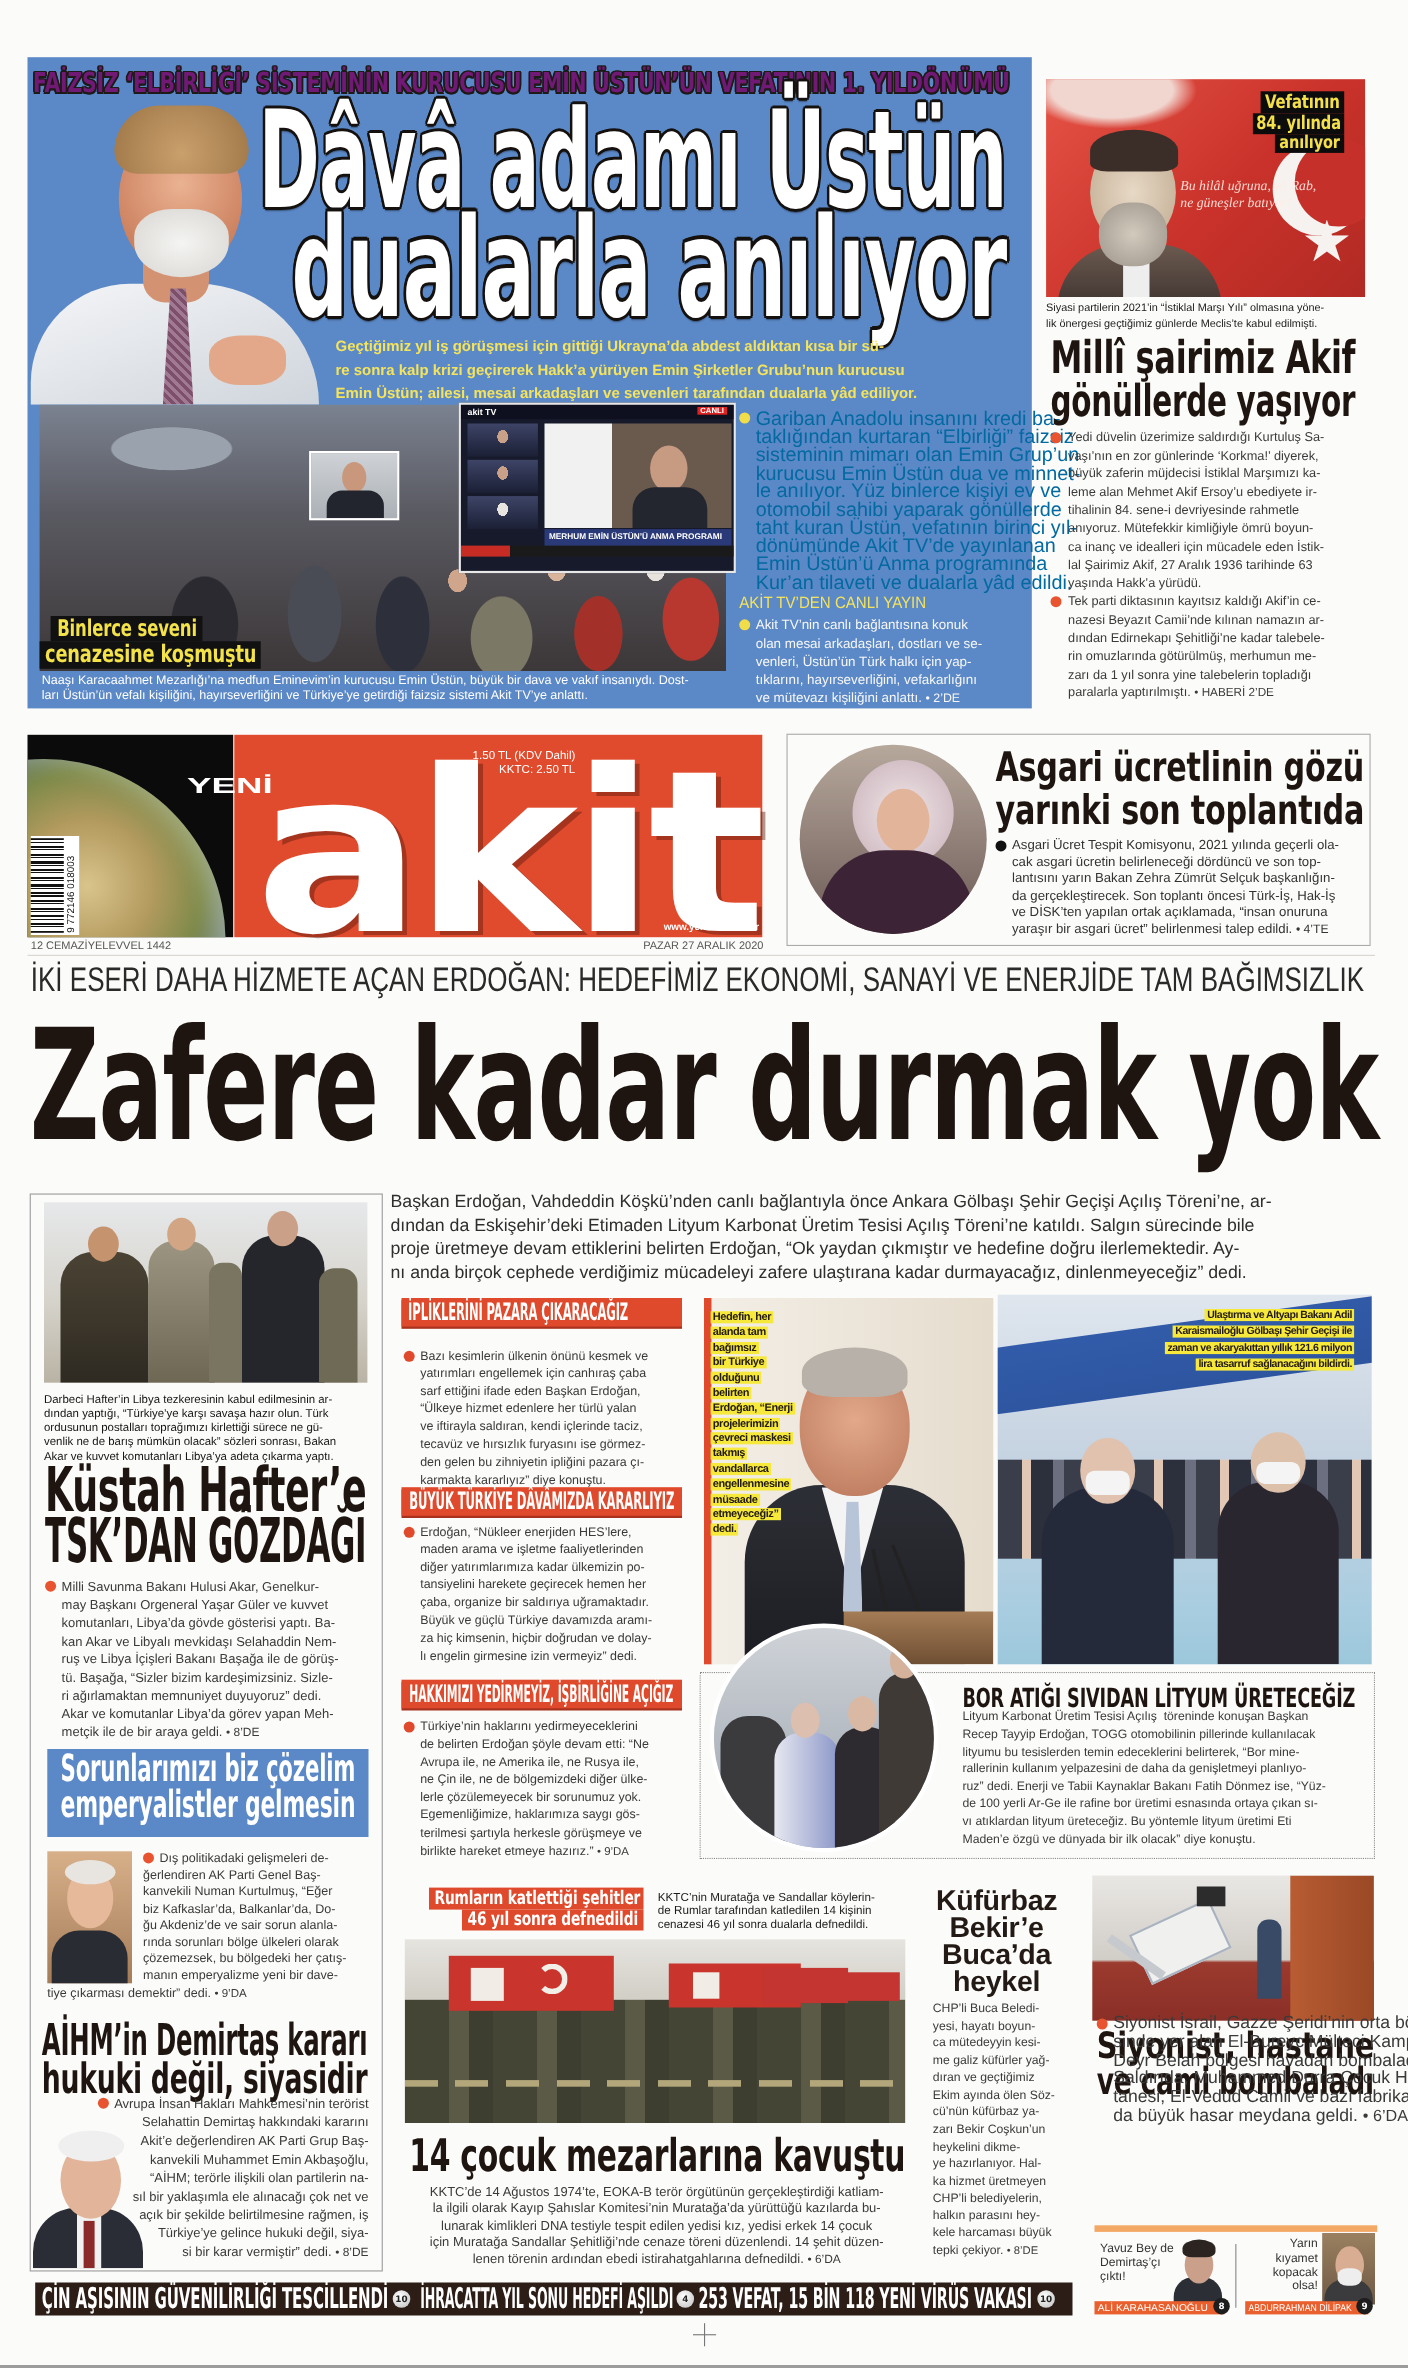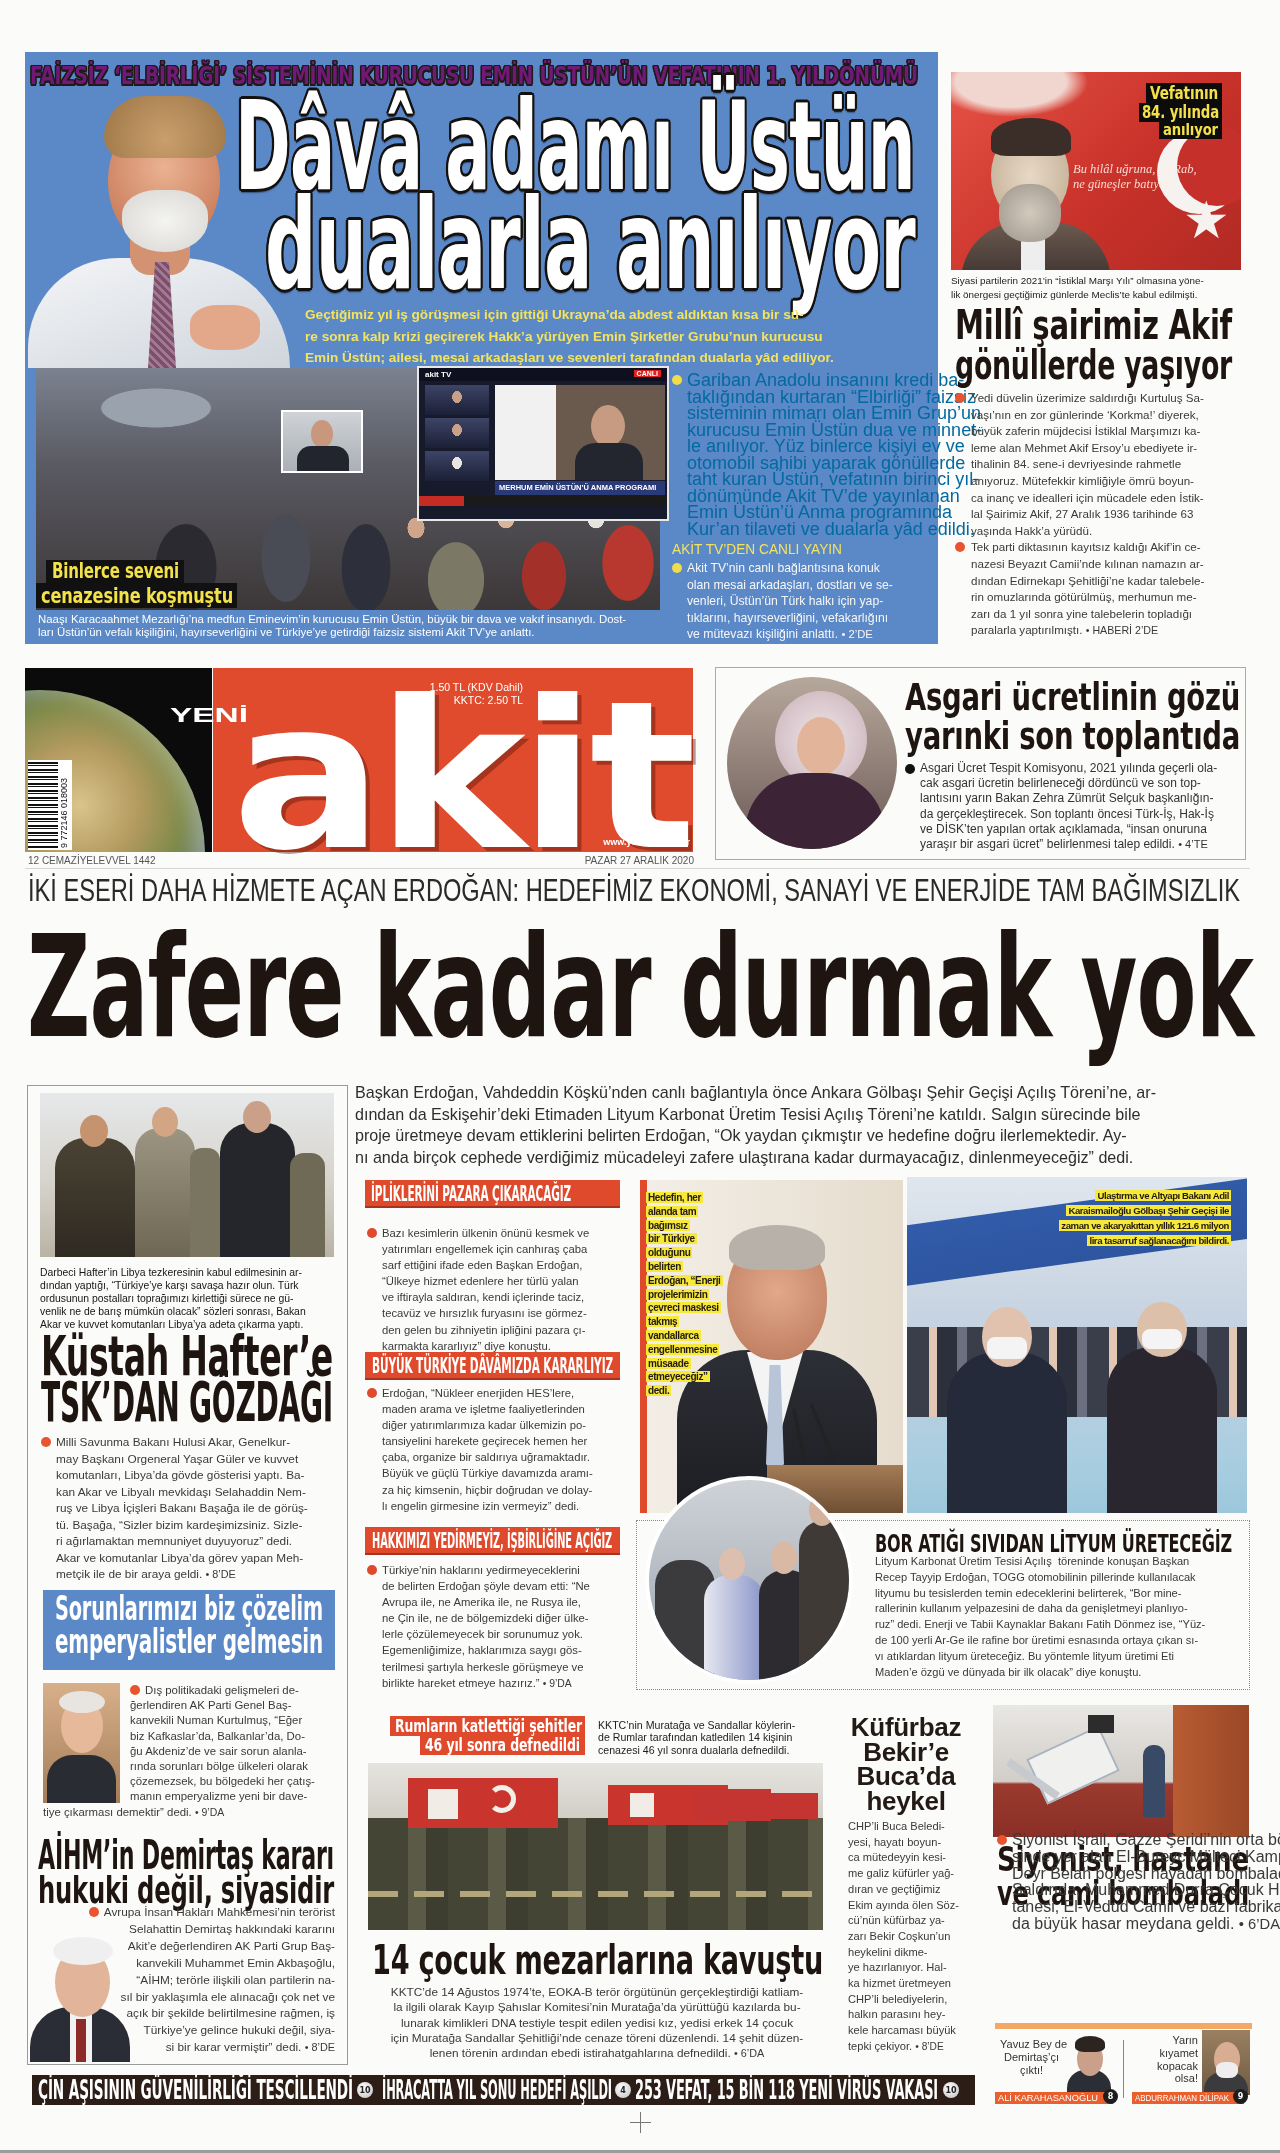--- a/index.html
+++ b/index.html
@@ -64,21 +64,21 @@
     <div class="s" style="left:0;top:0;width:100%;height:13px;background:#0e1020"></div>
     <div class="s" style="left:6px;top:2px;font:bold 8px 'Liberation Sans',sans-serif;color:#fff">akit TV</div>
     <div class="s" style="right:6px;top:2px;padding:0 3px;background:#d22;font:bold 7px 'Liberation Sans',sans-serif;color:#fff">CANLI</div>
     <div class="s" style="left:6px;top:17px;width:64px;height:30px;background:radial-gradient(ellipse 8px 10px at 32px 12px,#c9a088 60%,transparent 62%),linear-gradient(#3d4466,#1b2036)"></div>
     <div class="s" style="left:6px;top:50px;width:64px;height:30px;background:radial-gradient(ellipse 8px 10px at 32px 12px,#c9a088 60%,transparent 62%),linear-gradient(#3d4466,#1b2036)"></div>
     <div class="s" style="left:6px;top:83px;width:64px;height:30px;background:radial-gradient(ellipse 8px 10px at 32px 12px,#e8e4e0 60%,transparent 62%),linear-gradient(#3d4466,#1b2036)"></div>
     <div class="s" style="left:76px;top:17px;width:170px;height:95px;background:linear-gradient(90deg,#f1f1f1 0 36%,#6a5a4e 36% 100%)">
       <div class="s" style="left:96px;top:20px;width:34px;height:42px;border-radius:50%;background:#c79b82"></div>
       <div class="s" style="left:80px;top:58px;width:68px;height:37px;border-radius:20px 20px 0 0;background:#23262f"></div>
     </div>
-    <div class="s" style="left:76px;top:113px;width:170px;height:14px;background:#2a3a78;color:#fff;font:bold 7.5px/14px 'Liberation Sans',sans-serif;padding-left:4px;white-space:nowrap;overflow:hidden">MERHUM EMİN ÜSTÜN’Ü ANMA PROGRAMI</div>
+    <div class="s" style="left:76px;top:113px;width:170px;height:24px;background:#2a3a78;color:#fff;font:bold 7.5px/14px 'Liberation Sans',sans-serif;padding-left:4px;white-space:nowrap;overflow:hidden">MERHUM EMİN ÜSTÜN’Ü ANMA PROGRAMI</div>
     <div class="s" style="left:0;top:128px;width:100%;height:10px;background:linear-gradient(90deg,#c62c23 0 18%,#1a1a1a 18%)"></div>
   </div>
 
   <div class="ph" style="left:281px;top:410px;width:82px;height:63px;border:2px solid #fff;background:linear-gradient(#cfd2d6,#aab0b6)">
     <div class="s" style="left:28px;top:8px;width:22px;height:28px;border-radius:50%;background:#c9987c"></div>
     <div class="s" style="left:14px;top:34px;width:52px;height:30px;border-radius:14px 14px 0 0;background:#22252e"></div>
   </div>
 
   <div class="a" style="left:46px;top:560px;width:138px;height:23px;background:#111"></div>
   <div class="a" style="left:36px;top:583px;width:201px;height:25px;background:#111"></div>
@@ -421,21 +421,21 @@
 Deyr Belah bölgesi havadan bombaladı.
 Saldırıda, Muhammed Durra Çocuk Has-
 tanesi, El-Vedud Camii ve bazı fabrikalar-
 da büyük hasar meydana geldi.</span> <b class="ref">• 6’DA</b></div>
 </div>
 
 <div>
   <div class="a" style="left:995px;top:2023px;width:257px;height:6px;background:#f3a865"></div>
   <div class="a" style="left:1123px;top:2040px;width:1px;height:58px;background:#888"></div>
 
-  <div class="txt" style="left:1000px;top:2038px;width:63px;text-align:center;font-size:11px;line-height:13px;color:#333"><span>Yavuz Bey de
+  <div class="txt" style="left:1000px;top:2038px;width:63px;text-align:left;font-size:11px;line-height:13px;color:#333"><span>Yavuz Bey de
 Demirtaş’çı
 çıktı!</span></div>
   <div class="ph" style="left:1065px;top:2032px;width:48px;height:62px">
     <div class="s" style="left:2px;top:38px;width:44px;height:24px;border-radius:18px 18px 0 0;background:#2c2e36"></div>
     <div class="s" style="left:12px;top:10px;width:26px;height:34px;border-radius:50%;background:#caa08a"></div>
     <div class="s" style="left:10px;top:4px;width:30px;height:16px;border-radius:50% 50% 30% 30%;background:#2b2420"></div>
   </div>
   <div class="a" style="left:995px;top:2092px;width:118px;height:12px;background:#e95f2d"></div>
   <div class="fit" style="left:998px;top:2094px;width:100px;font-size:9px;color:#fff"><span class="fi" style="transform: scaleX(1.0306);">ALİ KARAHASANOĞLU</span></div>
   <div class="circ" style="left:1103px;top:2089px;width:15px;height:15px;background:#1d1d1d;color:#fff">8</div>

